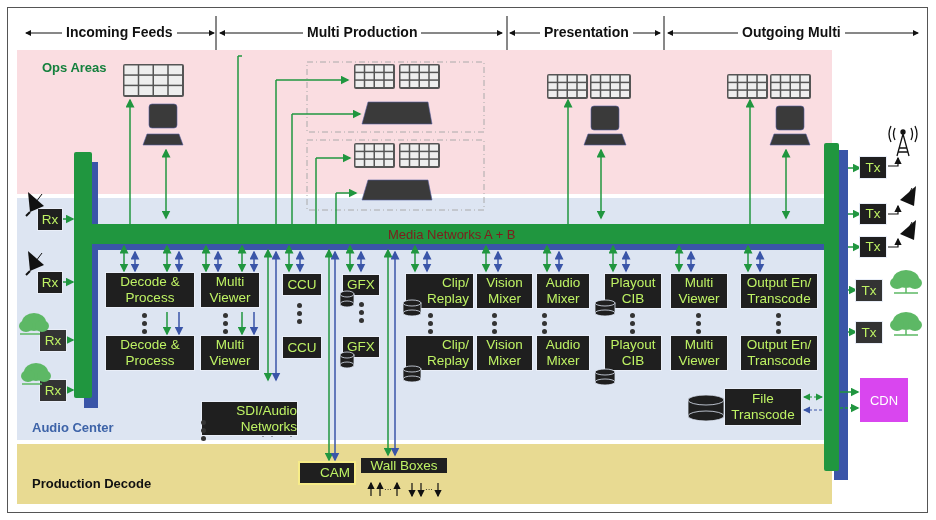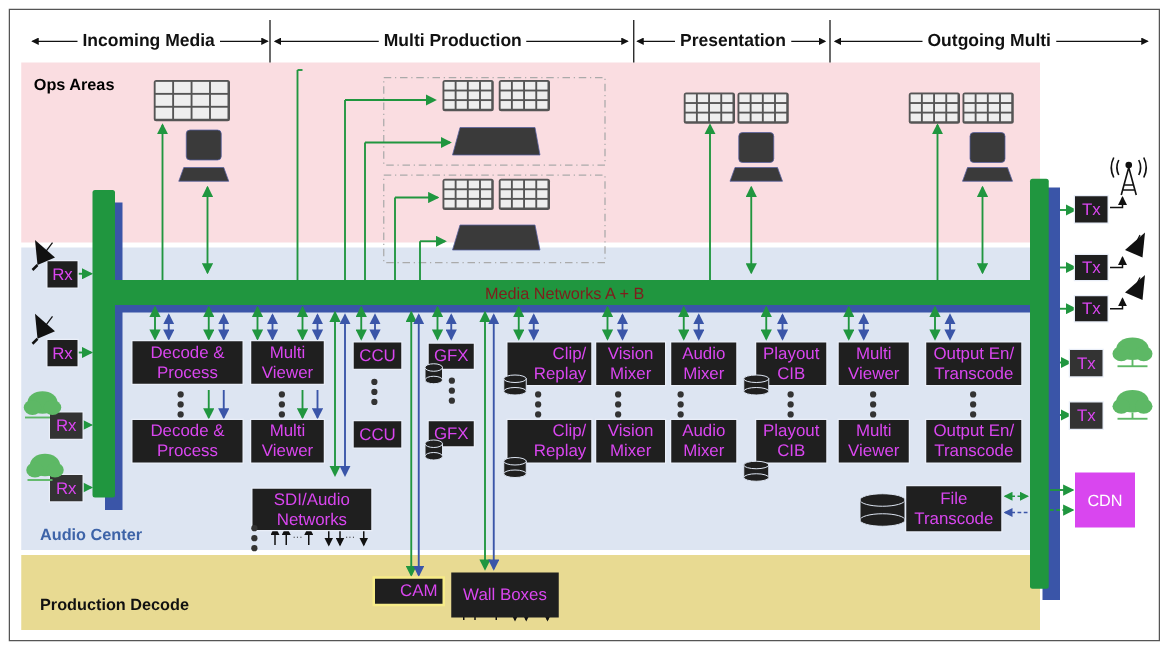--- a/index.html
+++ b/index.html
@@ -1,38 +1,38 @@
 <!DOCTYPE html>
 <html><head>
 <meta charset="utf-8">
 <style>
   html, body { margin:0; padding:0; background:#ffffff; }
   body { width:936px; height:520px; position:relative; overflow:hidden; font-family:"Liberation Sans", sans-serif; }
   #frame { position:absolute; left:7px; top:7px; width:921px; height:506px; border:1px solid #555; box-sizing:border-box; background:#fff; }
   .zone { position:absolute; }
   .zone-label { position:absolute; font-weight:bold; font-size:13px; }
   .phase { position:absolute; top:24px; font-weight:bold; font-size:14px; color:#111; background:#fff; padding:0 4px; white-space:nowrap; }
-  .box { position:absolute; background:#1f1f1f; color:#d946ef; font-size:13.5px; line-height:16px; text-align:center; display:flex; flex-direction:column; justify-content:center; box-shadow:0 0 0 1px #e9eef8; }
+  .box { position:absolute; background:#1f1f1f; color:#bef264; font-size:13.5px; line-height:16px; text-align:center; display:flex; flex-direction:column; justify-content:center; box-shadow:0 0 0 1px #e9eef8; }
   .box span { display:block; }
   .bus-label { position:absolute; color:#7f1d1d; font-size:13px; }
   .dots { position:absolute; width:6px; }
   .dots i { display:block; width:5px; height:5px; border-radius:50%; background:#333; margin:0 0 3px 0; }
   .cdn { position:absolute; background:#d946ef; color:#fff; font-size:13px; display:flex; align-items:center; justify-content:center; }
   svg { position:absolute; left:0; top:0; overflow:visible; }
 </style>
 </head>
 <body>
 
 <div id="frame"></div>
 
 <div class="zone" style="left:17px;top:50px;width:815px;height:144px;background:#fadde1;"></div>
 <div class="zone" style="left:17px;top:198px;width:815px;height:242px;background:#dde5f2;"></div>
 <div class="zone" style="left:17px;top:444px;width:815px;height:60px;background:#e8da92;"></div>
 
-<div class="zone-label" style="left:27px;top:60px;color:#000000;">Ops Areas</div>
+<div class="zone-label" style="left:42px;top:60px;color:#15803d;">Ops Areas</div>
 <div class="zone-label" style="left:32px;top:420px;color:#3d63a8;">Audio Center</div>
 <div class="zone-label" style="left:32px;top:476px;color:#111;">Production Decode</div>
 
 <svg width="936" height="520">
   <defs>
     <marker id="ak" markerWidth="6" markerHeight="6" refX="5" refY="3" orient="auto">
         <path d="M0,0 L6,3 L0,6 z" fill="#111"></path>
       </marker>
     <marker id="aks" markerWidth="6" markerHeight="6" refX="1" refY="3" orient="auto">
         <path d="M6,0 L0,3 L6,6 z" fill="#111"></path>
@@ -177,21 +177,21 @@
   <g fill="#111" font-size="8" font-family="Liberation Sans, sans-serif">
     <text x="234" y="432">···</text>
     <text x="276" y="432">···</text>
     <text x="384" y="492">···</text>
     <text x="425" y="492">···</text>
   </g>
 
   <g id="walls"></g>
 </svg>
 
-<div class="phase" style="left:62px;">Incoming Media</div>
+<div class="phase" style="left:62px;">Incoming Feeds</div>
 <div class="phase" style="left:303px;">Multi Production</div>
 <div class="phase" style="left:540px;">Presentation</div>
 <div class="phase" style="left:738px;">Outgoing Multi</div>
 
 <div class="bus-label" style="left:388px;top:227px;">Media Networks A + B</div>
 
 <div class="box" style="left:38px;top:209px;width:24px;height:21px;">
     <span>Rx</span>
   </div>
 <div class="box" style="left:38px;top:272px;width:24px;height:21px;">
@@ -293,32 +293,32 @@
     <span>Viewer</span>
   </div>
 <div class="box" style="left:741px;top:274px;width:76px;height:34px;">
     <span>Output En/</span>
     <span>Transcode</span>
   </div>
 <div class="box" style="left:741px;top:336px;width:76px;height:34px;">
     <span>Output En/</span>
     <span>Transcode</span>
   </div>
-<div class="box" style="left:202px;top:391px;width:95px;height:33px;">
+<div class="box" style="left:202px;top:402px;width:95px;height:33px;align-items:flex-end;">
     <span>SDI/Audio</span>
     <span>Networks</span>
   </div>
 <div class="box" style="left:725px;top:389px;width:76px;height:36px;">
     <span>File</span>
     <span>Transcode</span>
   </div>
 <div class="box" style="left:300px;top:463px;width:38px;height:20px;box-shadow:0 0 0 2px #f7ec88;padding-left:16px;">
     <span>CAM</span>
   </div>
-<div class="box" style="left:361px;top:458px;width:86px;height:36px;box-shadow:none;">
+<div class="box" style="left:361px;top:458px;width:86px;height:15px;box-shadow:none;">
     <span>Wall Boxes</span>
   </div>
 
 <div class="dots" style="left:142px;top:313px;">
     <i></i>
     <i></i>
     <i></i>
   </div>
 <div class="dots" style="left:223px;top:313px;">
     <i></i>

